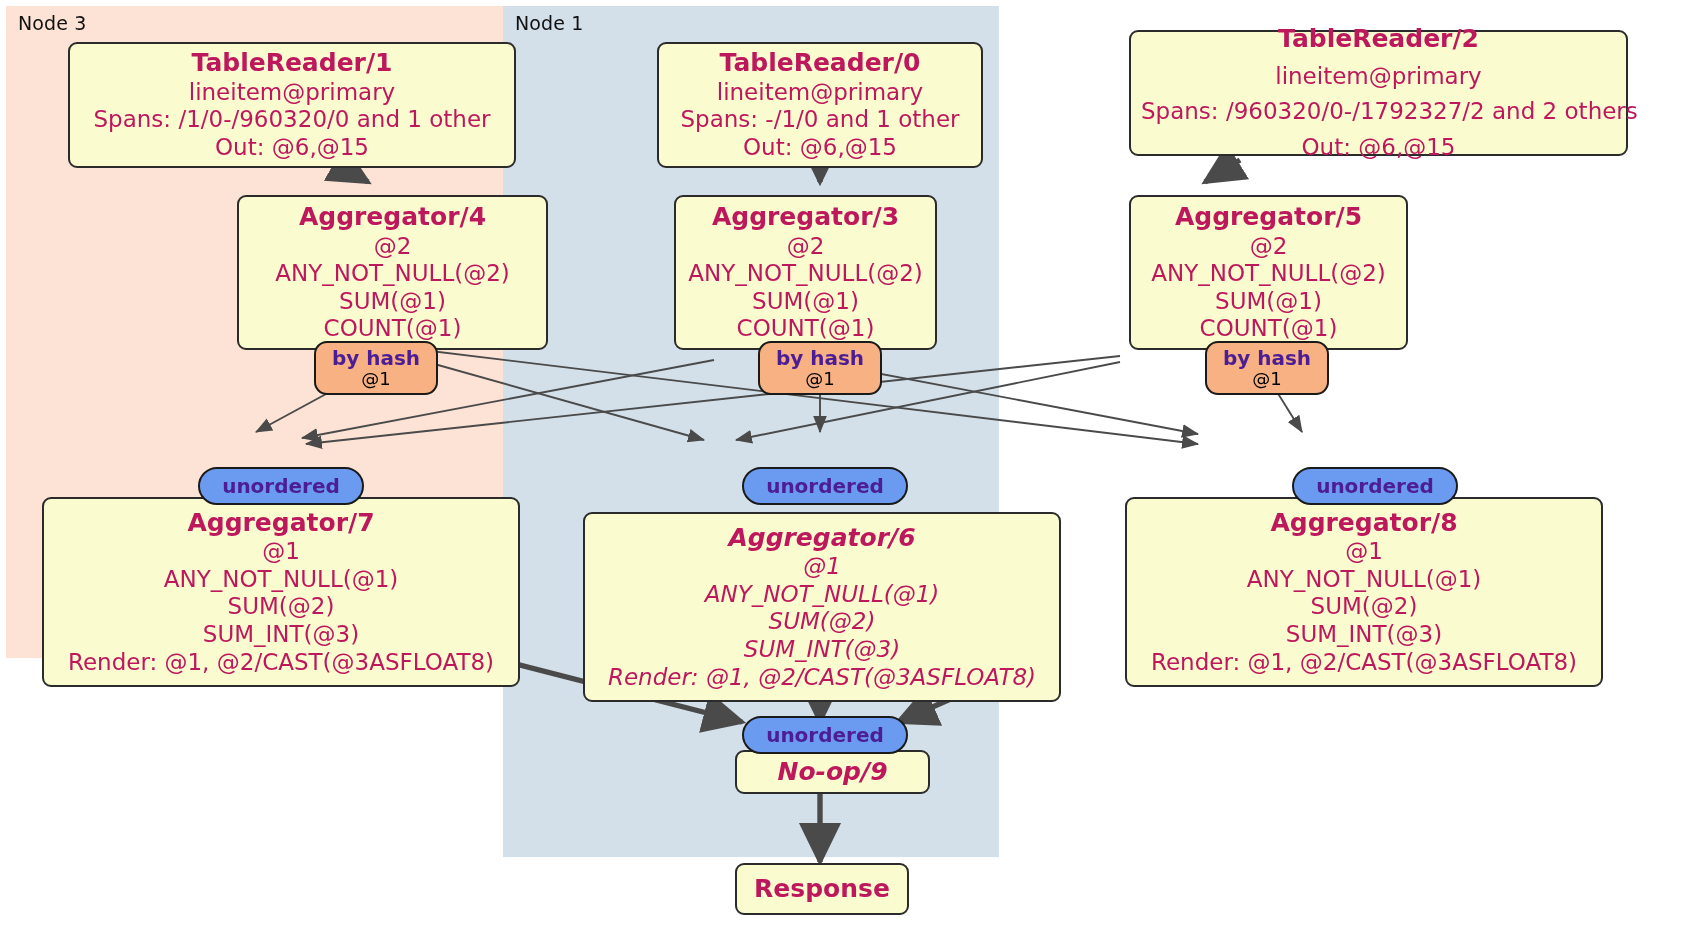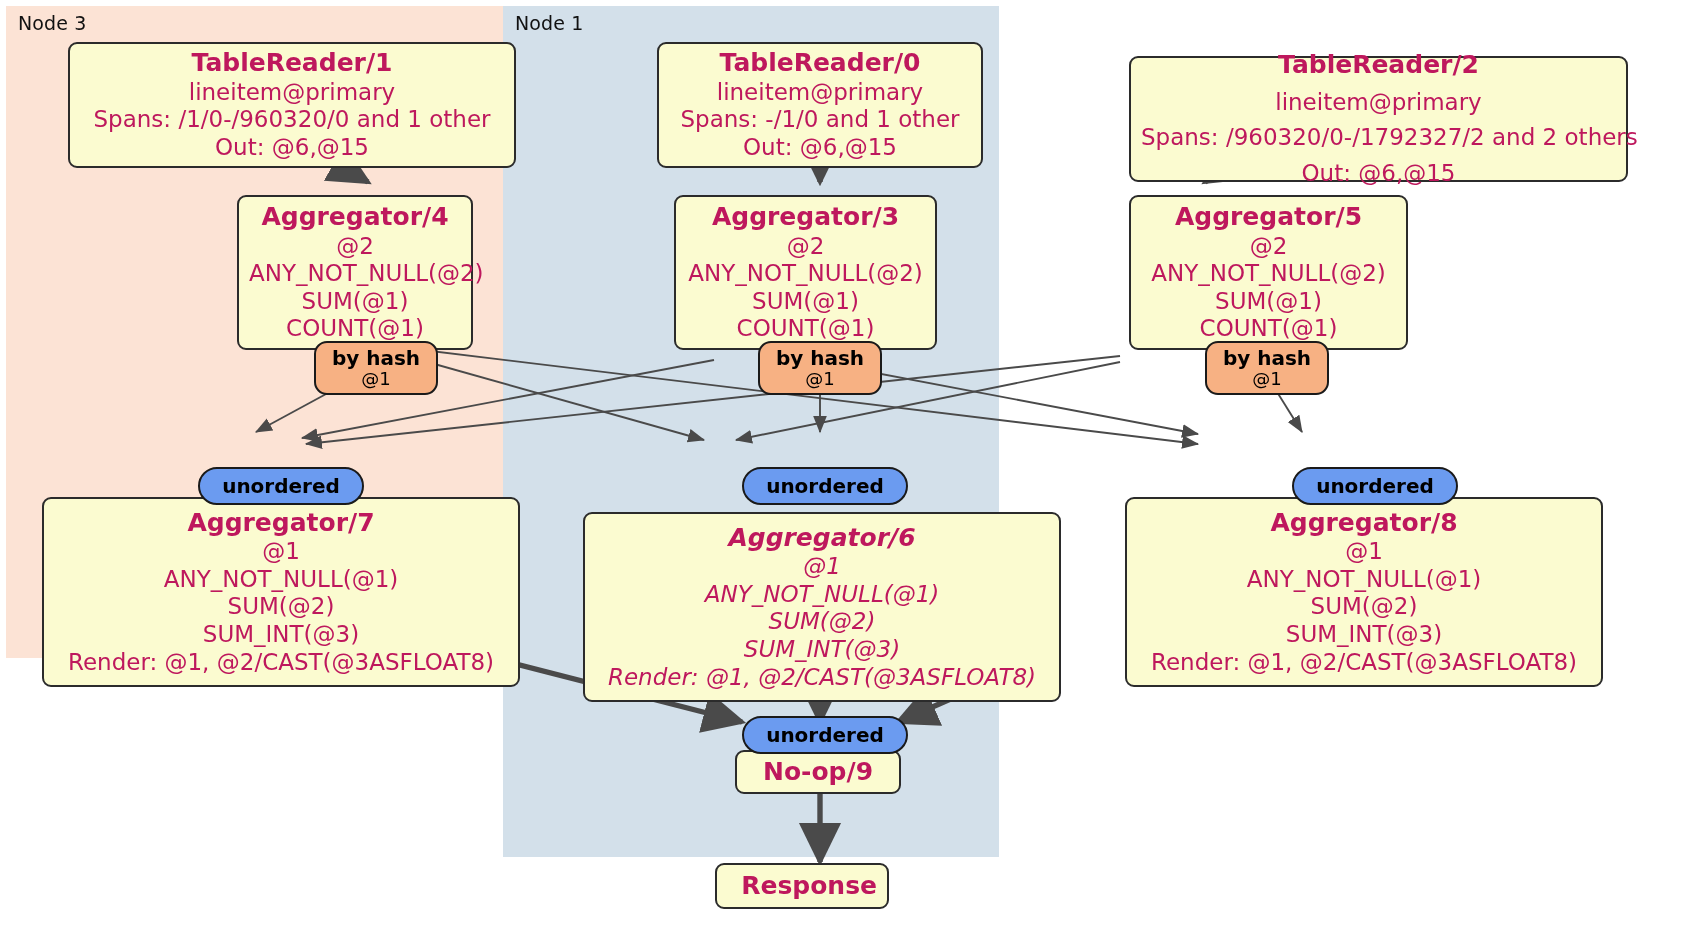--- a/index.html
+++ b/index.html
@@ -16,21 +16,21 @@
         color:#be185d;z-index:6;display:flex;flex-direction:column;
         justify-content:center;padding:6px 10px;}
   .node .title{font-weight:bold;font-size:25px;line-height:1.22;}
   .node .ln{font-size:23px;line-height:1.20;white-space:nowrap;}
 
   .pill{position:absolute;box-sizing:border-box;border:2.2px solid #1a1a1a;
         border-radius:16px;text-align:center;z-index:9;display:flex;
         flex-direction:column;justify-content:center;align-items:center;}
   .pill.hash{background:#f7b183;border-radius:13px;}
   .pill.unord{background:#6b9bf0;border-radius:19px;}
-  .pill .p1{font-weight:bold;font-size:20px;line-height:1.1;color:#000000;}
+  .pill .p1{font-weight:bold;font-size:20px;line-height:1.1;color:#4c1d95;}
   .pill .p2{font-size:18px;line-height:1.1;color:#000;}
 </style>
 </head>
 <body>
 
 <div id="stage">
 
   <div class="region" style="left:6px;top:6px;width:497px;height:652px;background:#fce3d5;">
     <span class="region-label" style="left:12px;top:6px;">Node 3</span>
   </div>
@@ -80,28 +80,28 @@
     <div class="ln">Out: @6,@15</div>
   </div>
 
   <div class="node" style="left:657px;top:42px;width:326px;height:126px;">
     <div class="title">TableReader/0</div>
     <div class="ln">lineitem@primary</div>
     <div class="ln">Spans: -/1/0 and 1 other</div>
     <div class="ln">Out: @6,@15</div>
   </div>
 
-  <div class="node" style="left:1129px;top:56px;width:499px;height:126px;gap:8px;">
+  <div class="node" style="left:1129px;top:30px;width:499px;height:126px;gap:8px;">
     <div class="title">TableReader/2</div>
     <div class="ln">lineitem@primary</div>
     <div class="ln">Spans: /960320/0-/1792327/2 and 2 others</div>
     <div class="ln">Out: @6,@15</div>
   </div>
 
-  <div class="node" style="left:237px;top:195px;width:236px;height:155px;">
+  <div class="node" style="left:237px;top:195px;width:311px;height:155px;">
     <div class="title">Aggregator/4</div>
     <div class="ln">@2</div>
     <div class="ln">ANY_NOT_NULL(@2)</div>
     <div class="ln">SUM(@1)</div>
     <div class="ln">COUNT(@1)</div>
   </div>
 
   <div class="node" style="left:674px;top:195px;width:263px;height:155px;">
     <div class="title">Aggregator/3</div>
     <div class="ln">@2</div>
@@ -165,21 +165,21 @@
     <div class="ln">ANY_NOT_NULL(@1)</div>
     <div class="ln">SUM(@2)</div>
     <div class="ln">SUM_INT(@3)</div>
     <div class="ln">Render: @1, @2/CAST(@3ASFLOAT8)</div>
   </div>
 
   <div class="pill unord" style="left:742px;top:716px;width:166px;height:38px;">
     <span class="p1">unordered</span>
   </div>
 
-  <div class="node" style="left:735px;top:750px;width:166px;height:44px;">
+  <div class="node" style="left:735px;top:750px;width:195px;height:44px;font-style:italic;">
     <div class="title">No-op/9</div>
   </div>
 
-  <div class="node" style="left:715px;top:863px;width:174px;height:46px;align-items:flex-end;">
+  <div class="node" style="left:735px;top:863px;width:174px;height:52px;">
     <div class="title">Response</div>
   </div>
 
 </div>
 
 </body></html>

